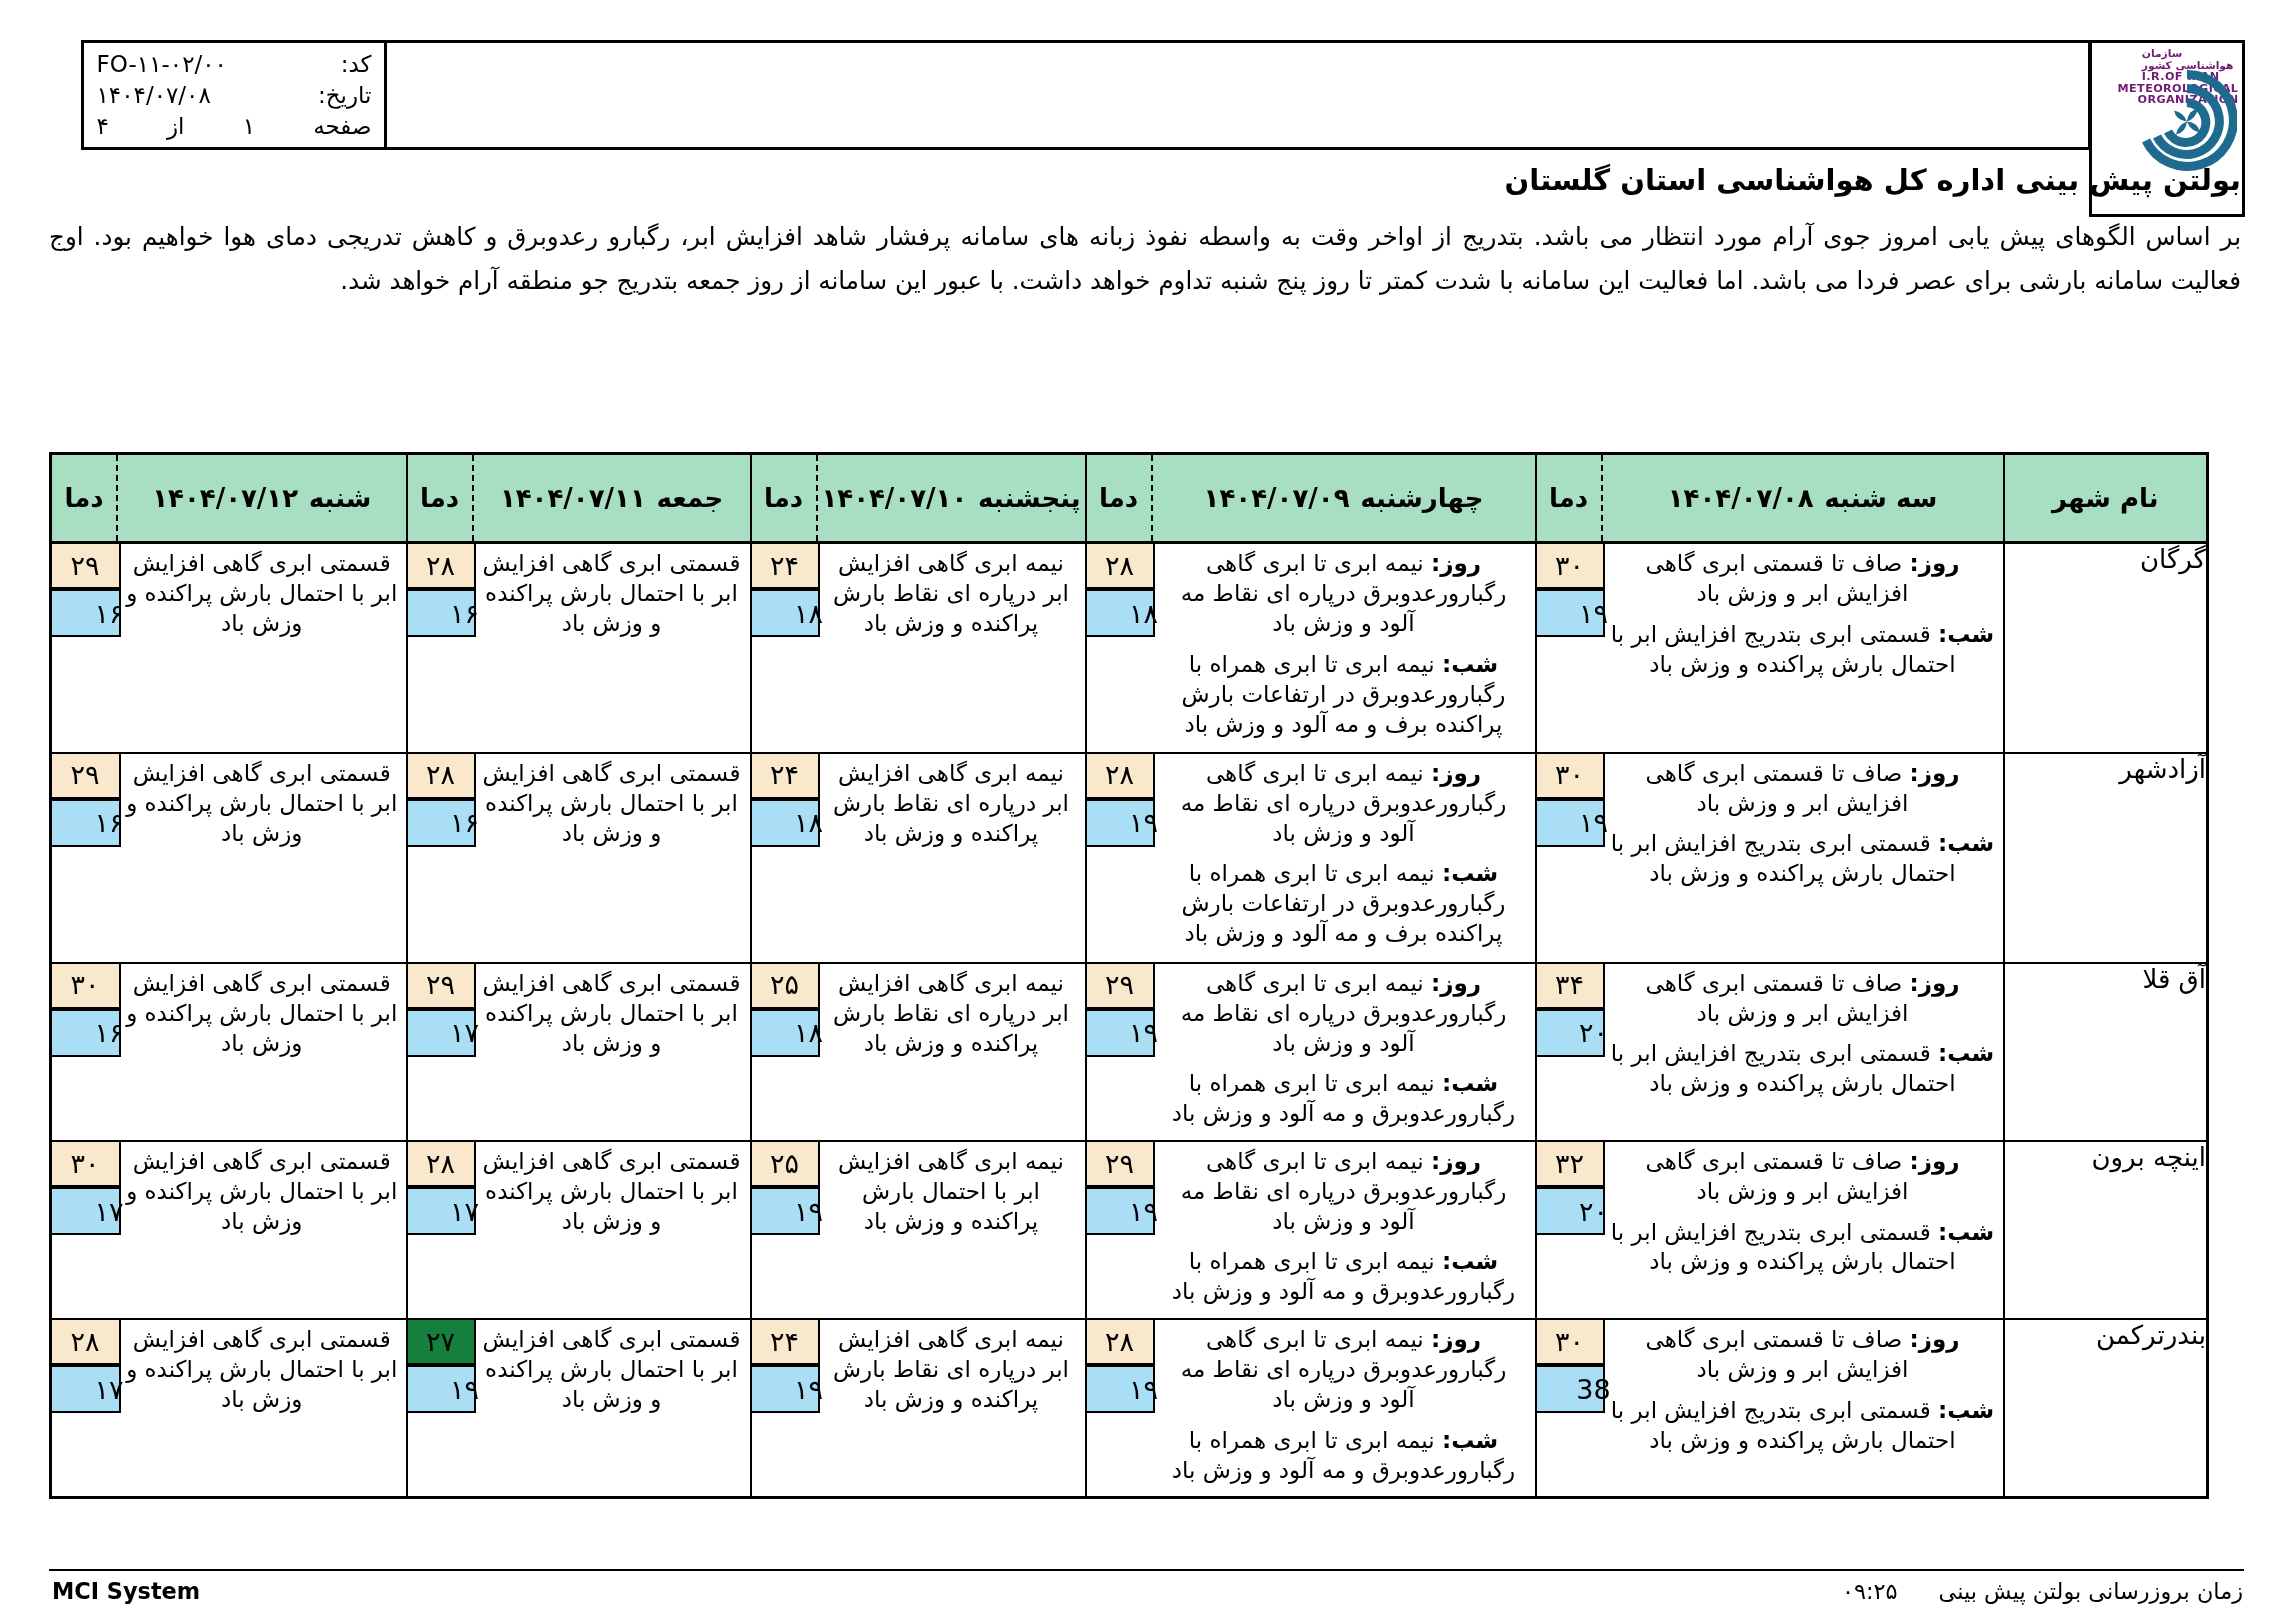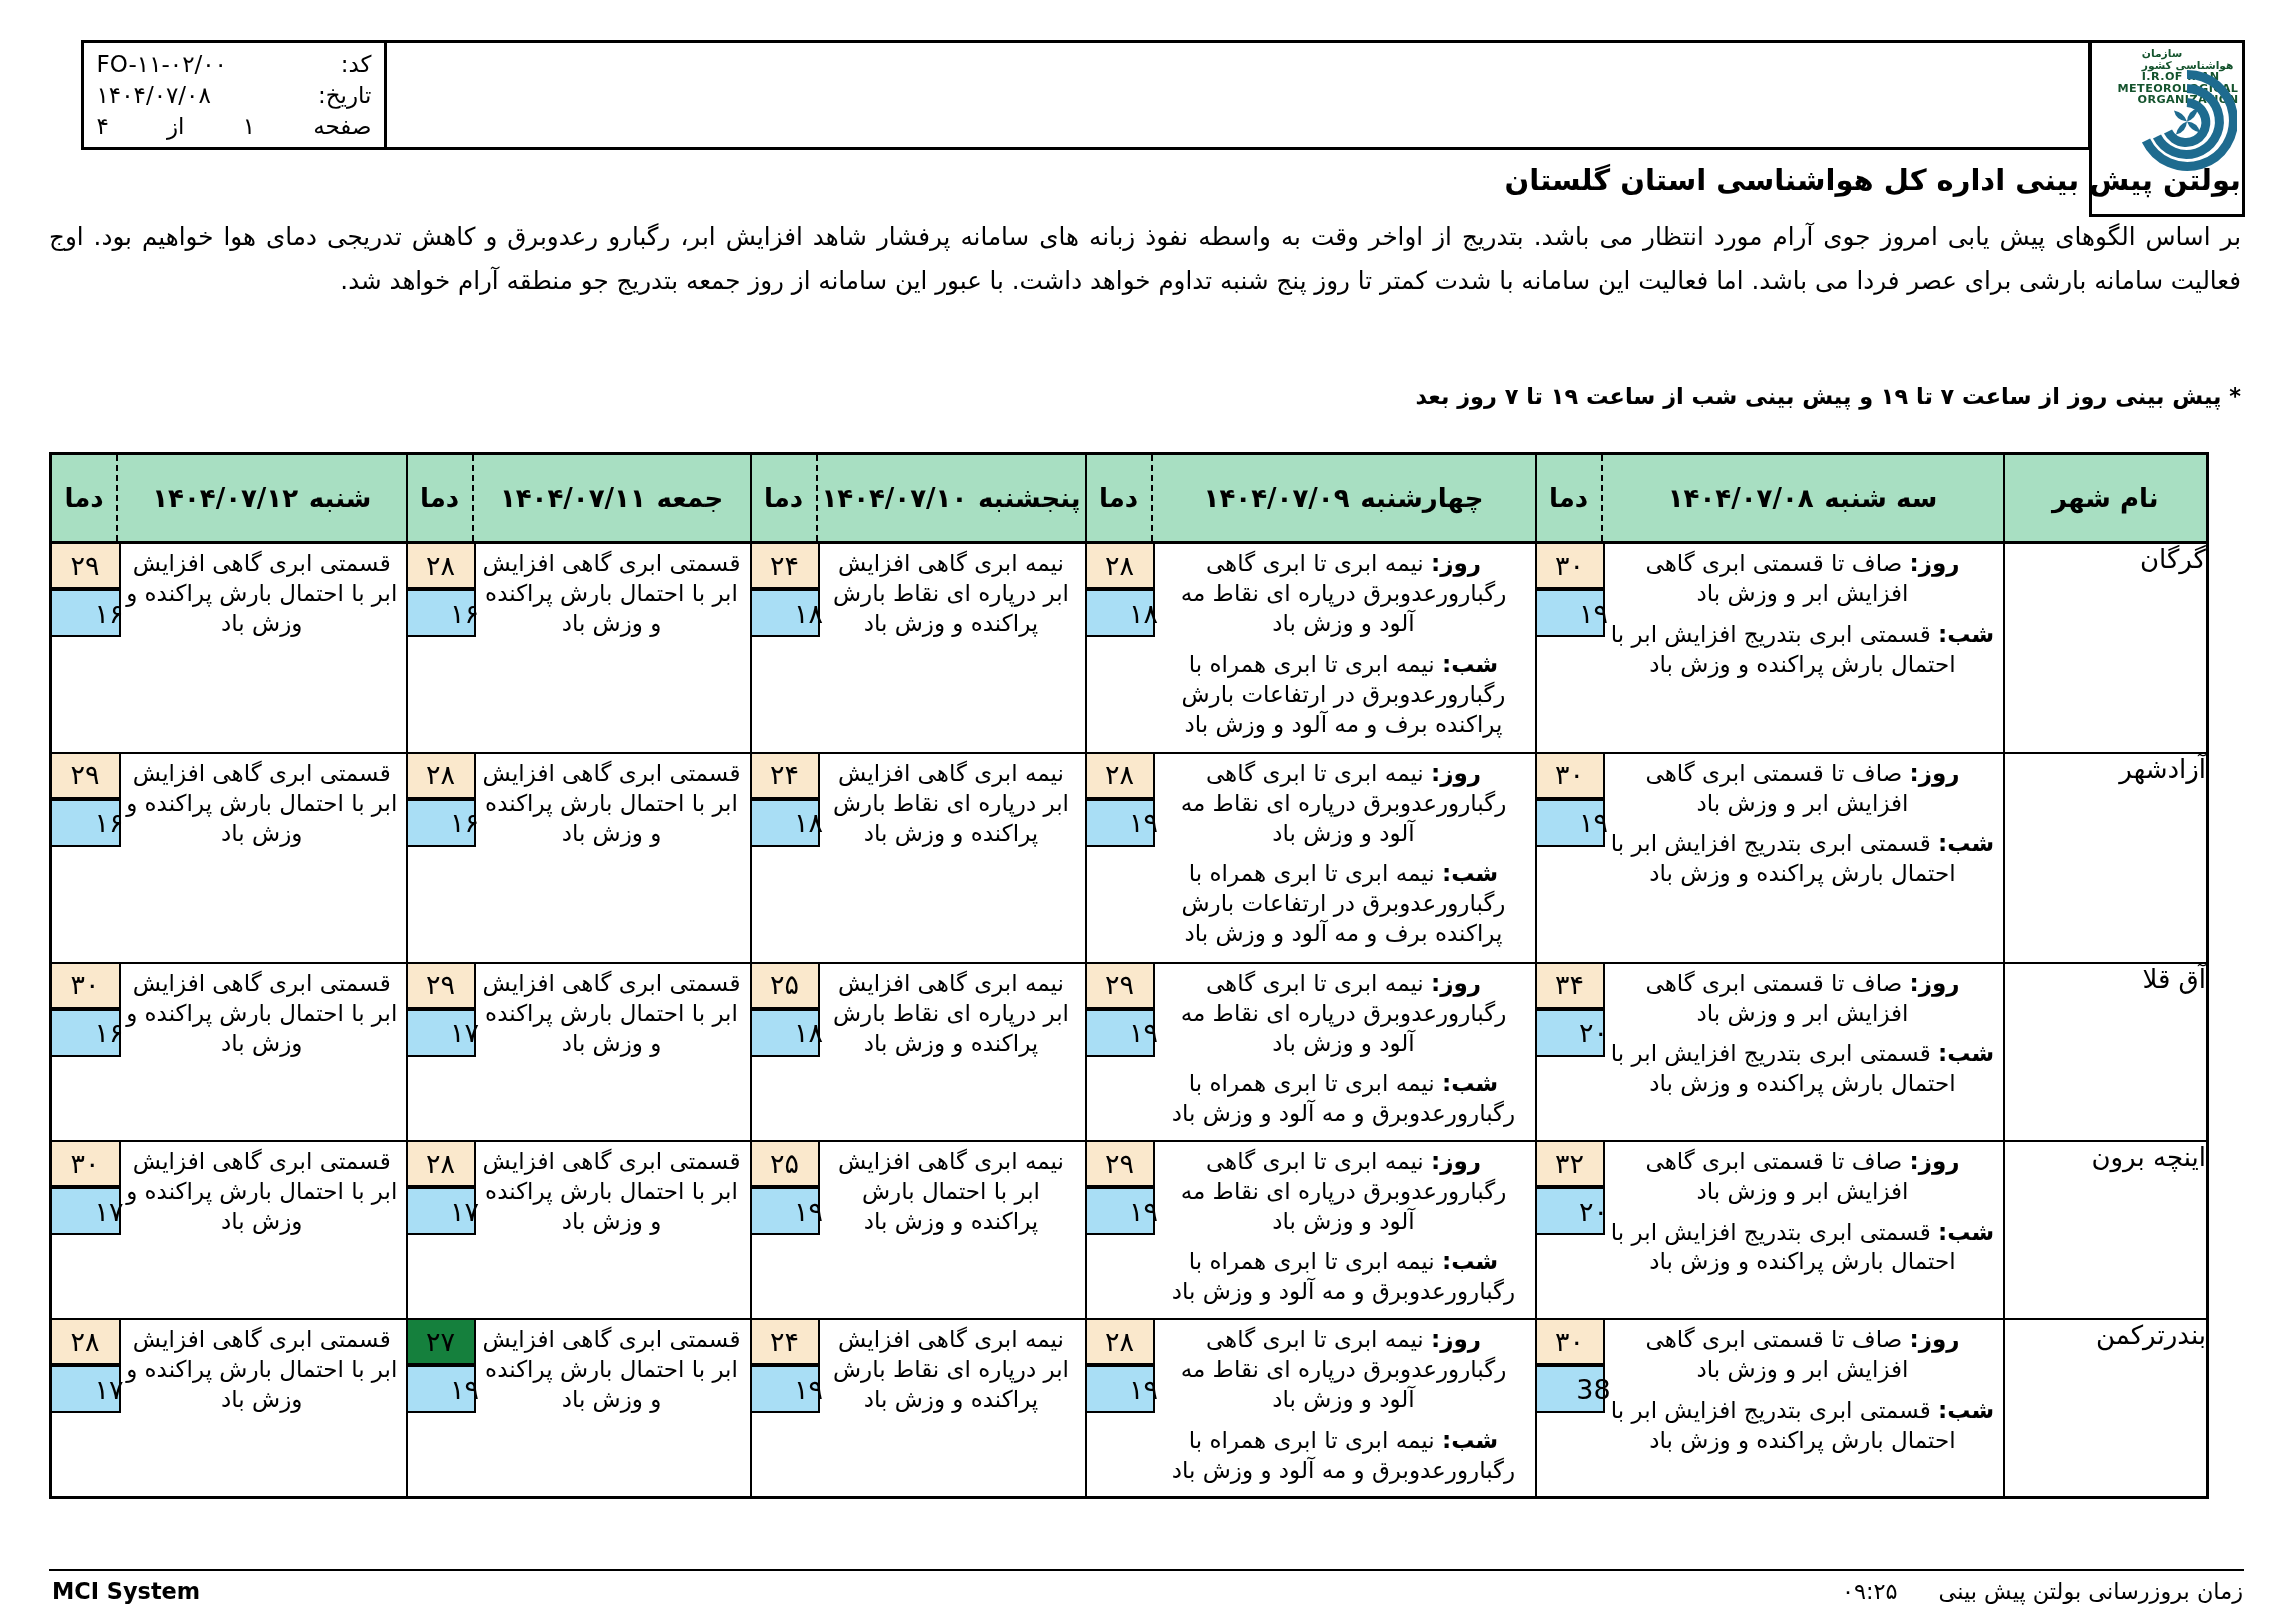--- a/index.html
+++ b/index.html
@@ -70,21 +70,21 @@
       </div>
       <div class="coderow">
         <span>صفحه</span>
         <span>۱</span>
         <span>از</span>
         <span>۴</span>
       </div>
     </div>
   </div>
 
-  <div class="logobox" style="color:#14532d;">
+  <div class="logobox" style="color:#701a75;">
     <div class="logotxt">
       <div class="fa">سازمان هواشناسی کشور</div>
       <div class="en">I.R.OF IRAN</div>
       <div class="en">METEOROLOGICAL</div>
       <div class="en">ORGANIZATION</div>
     </div>
     <svg class="logospiral" width="100" height="106" viewBox="0 0 100 105">
       <g fill="none" stroke="#1e6b8f" stroke-width="9">
         <path d="M 50 6 A 46 46 0 1 1 9 72"></path>
         <path d="M 50 20 A 33 33 0 1 1 20 68"></path>
@@ -94,21 +94,20 @@
         <path d="M0 0 Q 9 -3 11 -13 Q 1 -11 0 0"></path>
         <path d="M0 0 Q 3 9 13 11 Q 11 1 0 0"></path>
         <path d="M0 0 Q -9 3 -11 13 Q -1 11 0 0"></path>
         <path d="M0 0 Q -3 -9 -13 -11 Q -11 -1 0 0"></path>
       </g>
     </svg>
   </div>
 
   <div class="btitle">بولتن پیش بینی اداره کل هواشناسی استان گلستان</div>
   <div class="intro">بر اساس الگوهای پیش یابی امروز جوی آرام مورد انتظار می باشد. بتدریج از اواخر وقت به واسطه نفوذ زبانه های سامانه پرفشار شاهد افزایش ابر، رگبارو رعدوبرق و کاهش تدریجی دمای هوا خواهیم بود.  اوج فعالیت سامانه بارشی برای عصر فردا می باشد. اما فعالیت این سامانه با شدت کمتر تا روز پنج شنبه تداوم خواهد داشت. با عبور این سامانه از روز جمعه بتدریج جو منطقه آرام خواهد شد.</div>
-  <div class="note">* پیش بینی روز از ساعت ۷ تا ۱۹ و پیش بینی شب از ساعت ۱۹ تا ۷ روز بعد</div>
 
   <table class="fc">
     <colgroup>
       <col class="w-city">
         <col class="w-d0">
         <col class="w-d1">
         <col class="w-d2">
         <col class="w-d3">
         <col class="w-d4">
     </colgroup>

